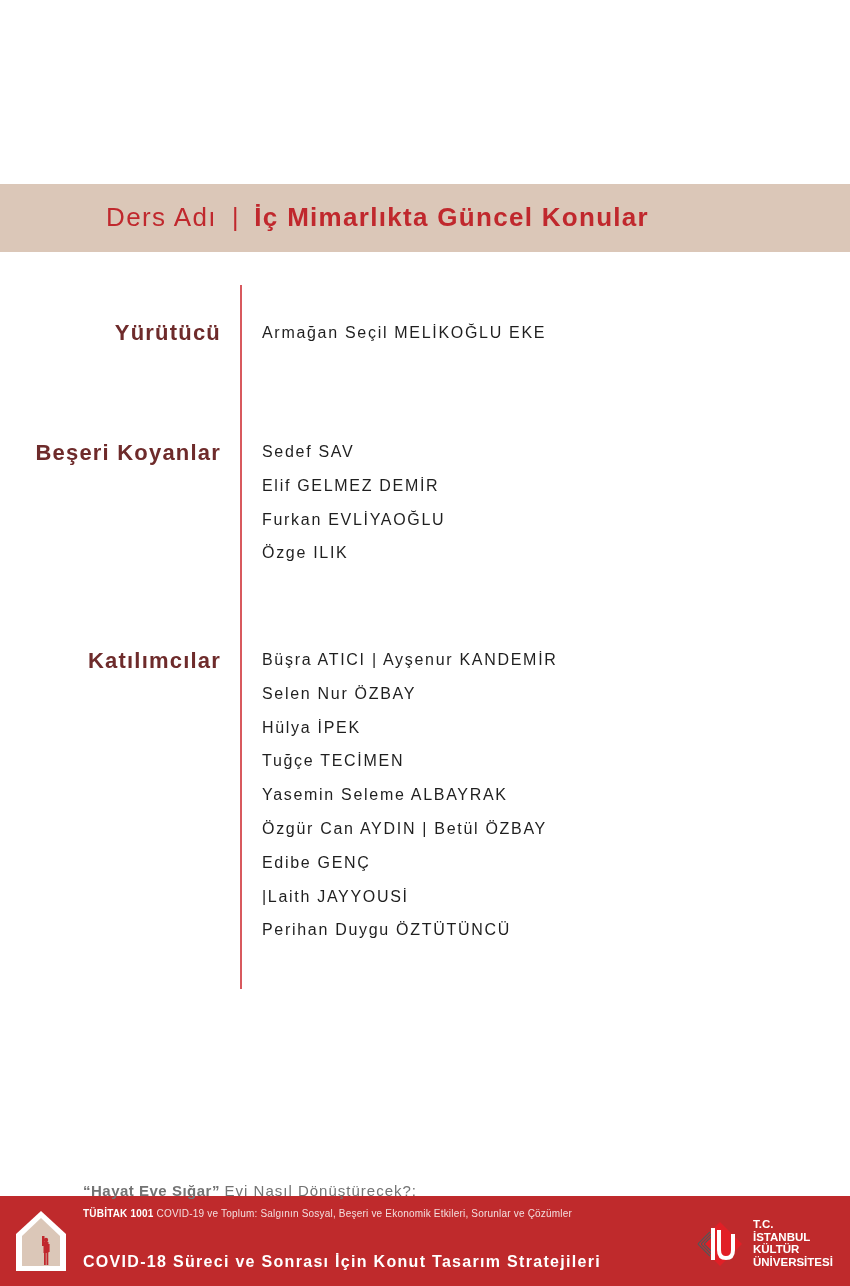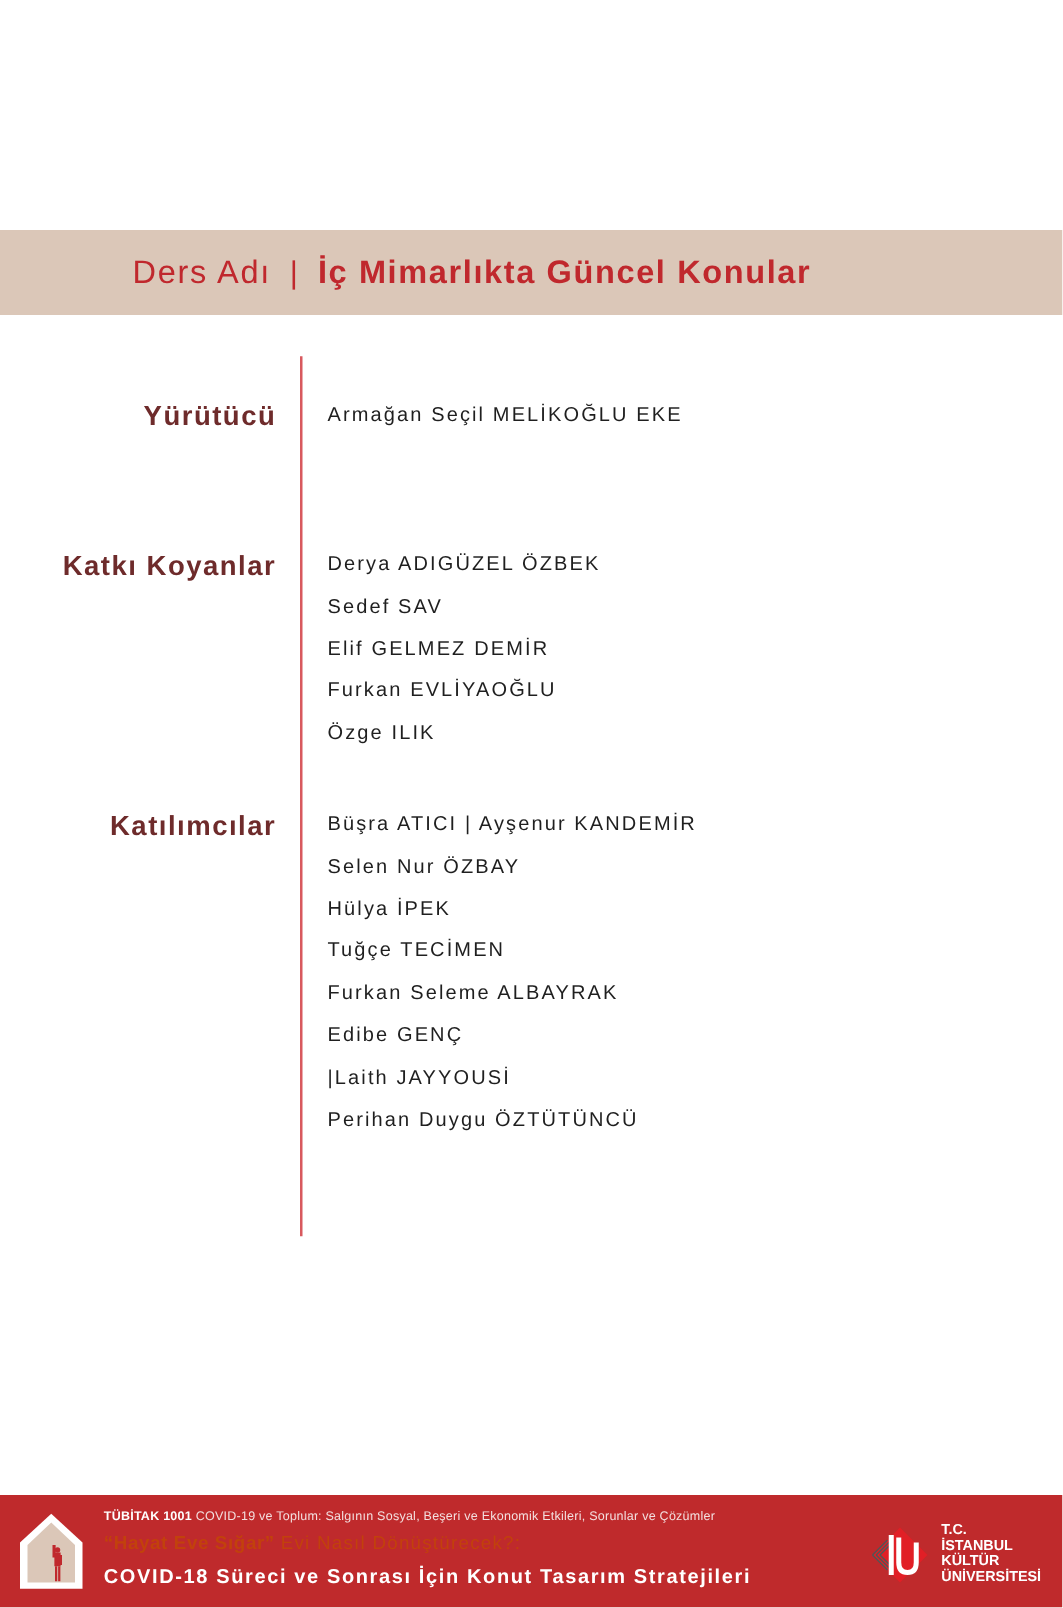--- a/index.html
+++ b/index.html
@@ -40,22 +40,22 @@
       position: absolute; left: 0; top: 1196px; width: 850px; height: 90px;
       background: #bf2a2c;
     }
     .house-logo { position: absolute; left: 15px; top: 1210px; width: 52px; height: 62px; }
     .footer-line1 {
       position: absolute; left: 83px; top: 1208px;
       font-family: "Liberation Sans", sans-serif; font-size: 10px; color: #f3dede; white-space: nowrap; letter-spacing: 0.2px;
     }
     .footer-line1 .strong { font-weight: bold; color: #ffffff; }
     .footer-line2 {
-      position: absolute; left: 83px; top: 1226px;
-      font-family: "Liberation Sans", sans-serif; font-size: 15px; color: #c2410c; white-space: nowrap; letter-spacing: 0.5px; text-align: right;
+      position: absolute; left: 83px; top: 1182px;
+      font-family: "Liberation Sans", sans-serif; font-size: 15px; color: #737373; white-space: nowrap; letter-spacing: 0.5px; text-align: right;
     }
     .footer-line2 .strong { font-weight: bold; }
     .footer-line2 .light { font-weight: normal; letter-spacing: 1px; }
     .footer-line3 {
       position: absolute; left: 83px; top: 1253px;
       font-family: "Liberation Sans", sans-serif; font-size: 16px; font-weight: bold; color: #ffffff; white-space: nowrap; letter-spacing: 1.3px;
     }
 
     .iku-mark { position: absolute; left: 696px; top: 1220px; width: 52px; height: 48px; }
     .iku-text {
@@ -74,36 +74,36 @@
   <span class="title-course">İç Mimarlıkta Güncel Konular</span>
 </div>
 
 <div class="divider"></div>
 
 <div class="section-label" style="top:320px;">Yürütücü</div>
 <ul class="name-list" style="top:316px;">
   <li>Armağan Seçil MELİKOĞLU EKE</li>
 </ul>
 
-<div class="section-label" style="top:440px;">Katkı Koyanlar</div>
+<div class="section-label" style="top:440px;">Beşeri Koyanlar</div>
 <ul class="name-list" style="top:435px;">
-  <li>Derya ADIGÜZEL ÖZBEK</li>
   <li>Sedef SAV</li>
   <li>Elif GELMEZ DEMİR</li>
   <li>Furkan EVLİYAOĞLU</li>
   <li>Özge ILIK</li>
 </ul>
 
 <div class="section-label" style="top:648px;">Katılımcılar</div>
 <ul class="name-list" style="top:643px;">
   <li>Büşra ATICI | Ayşenur KANDEMİR</li>
   <li>Selen Nur ÖZBAY</li>
   <li>Hülya İPEK</li>
   <li>Tuğçe TECİMEN</li>
-  <li>Furkan Seleme ALBAYRAK</li>
+  <li>Yasemin Seleme ALBAYRAK</li>
+  <li>Özgür Can AYDIN | Betül ÖZBAY</li>
   <li>Edibe GENÇ</li>
   <li>|Laith JAYYOUSİ</li>
   <li>Perihan Duygu ÖZTÜTÜNCÜ</li>
 </ul>
 
 <div class="footer"></div>
 
 <svg class="house-logo" viewBox="0 0 52 62">
   <polygon points="26,1 51,24 51,61 1,61 1,24" fill="#ffffff"></polygon>
   <polygon points="26,8 45,26 45,56 7,56 7,26" fill="#dbc7b8"></polygon>

